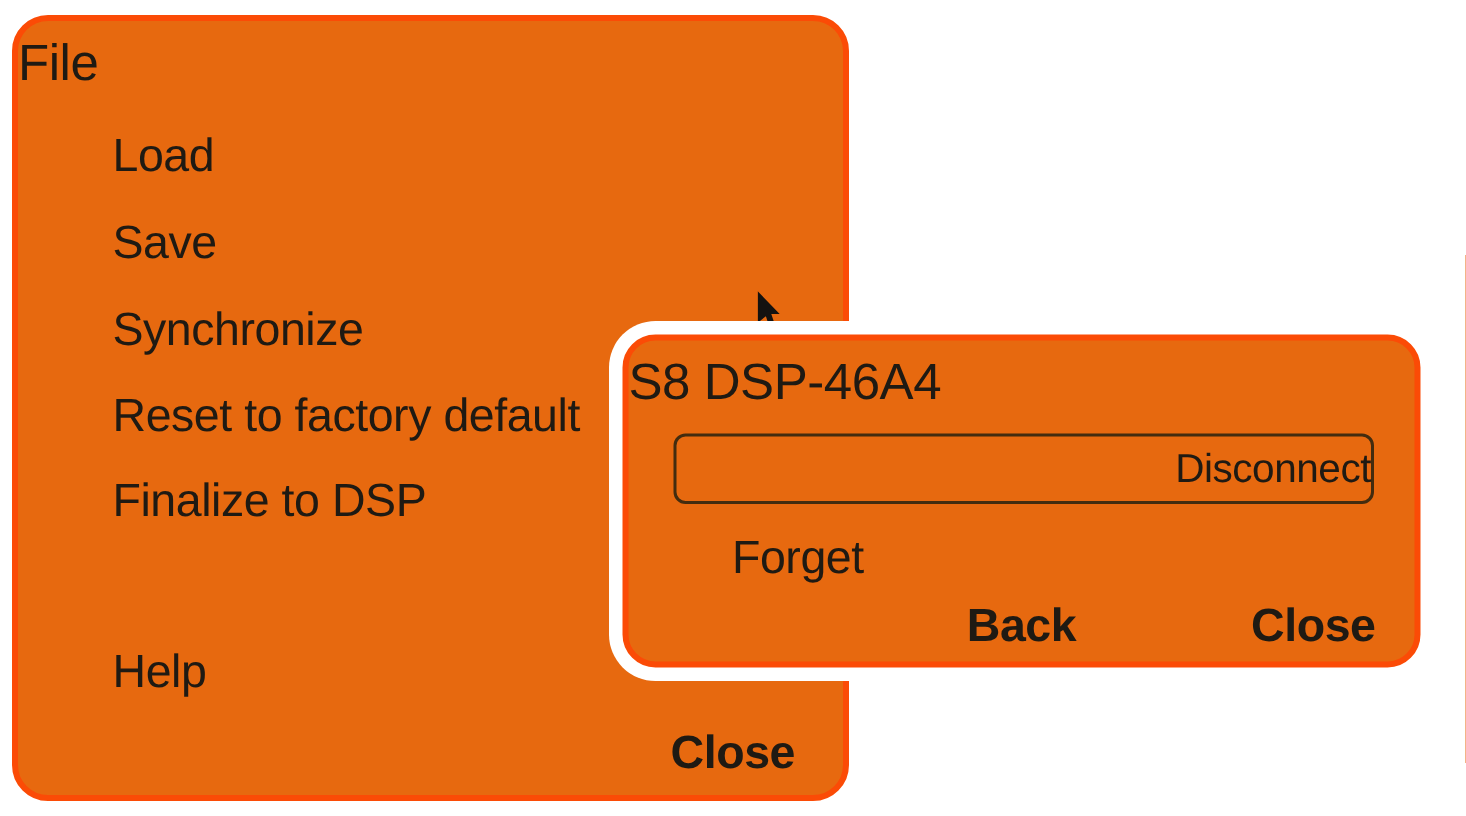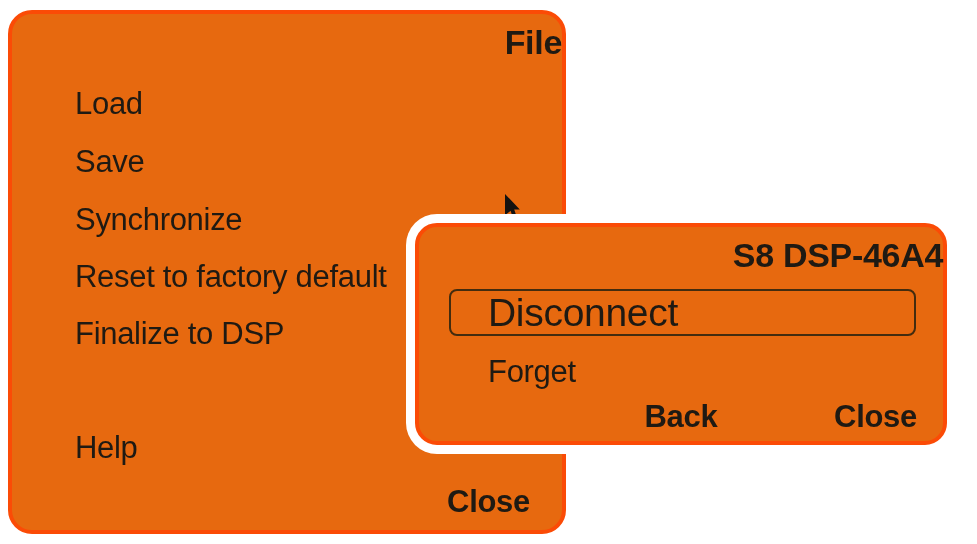--- a/index.html
+++ b/index.html
@@ -20,22 +20,22 @@
     border-radius:24px;
     z-index:1;
   }
   .bt-panel{
     left:415px;top:223px;width:532px;height:222px;
     border-radius:22px;
     box-shadow:0 0 0 9px #ffffff;
     z-index:3;
   }
   .panel-title{
-    position:absolute;left:0;right:0;text-align:right;
-    font-weight:bold;font-size:34px;line-height:40px;
+    position:absolute;left:0;right:0;text-align:left;
+    font-weight:normal;font-size:34px;line-height:40px;
     letter-spacing:-0.3px;
   }
   .file-panel .panel-title{top:8px;}
   .bt-panel .panel-title{top:8px;}
   .menu-item{
     position:absolute;left:0;right:36px;height:55px;
     font-size:31px;line-height:55px;letter-spacing:-0.3px;
     padding-left:63px;
     white-space:nowrap;overflow:hidden;
     cursor:default;
@@ -54,22 +54,23 @@
     font-weight:bold;font-size:31px;line-height:36px;
     letter-spacing:-0.3px;cursor:default;
   }
   .file-close{right:32px;bottom:10px;}
   .bt-back{left:0;right:0;bottom:6px;text-align:center;}
   .bt-close{right:26px;bottom:6px;}
   .bt-item-box{
     position:absolute;left:30px;top:62px;width:467px;height:47px;
     border:2px solid #432C0F;border-radius:8px;
     box-sizing:border-box;
-    font-size:39px;line-height:43px;letter-spacing:-0.3px;
+    font-size:27px;line-height:43px;letter-spacing:-0.3px;
     padding-left:37px;
+    text-align:right;
   }
   .bt-item-plain{
     position:absolute;left:0;top:120px;height:50px;right:20px;
     font-size:31px;line-height:50px;letter-spacing:-0.3px;
     padding-left:69px;
   }
   .cursor-arrow{
     position:absolute;left:505px;top:194px;width:20px;height:28px;
     background:#141210;
     clip-path:polygon(0 0,0 76%,28% 60%,46% 100%,64% 93%,46% 55%,74% 55%);

